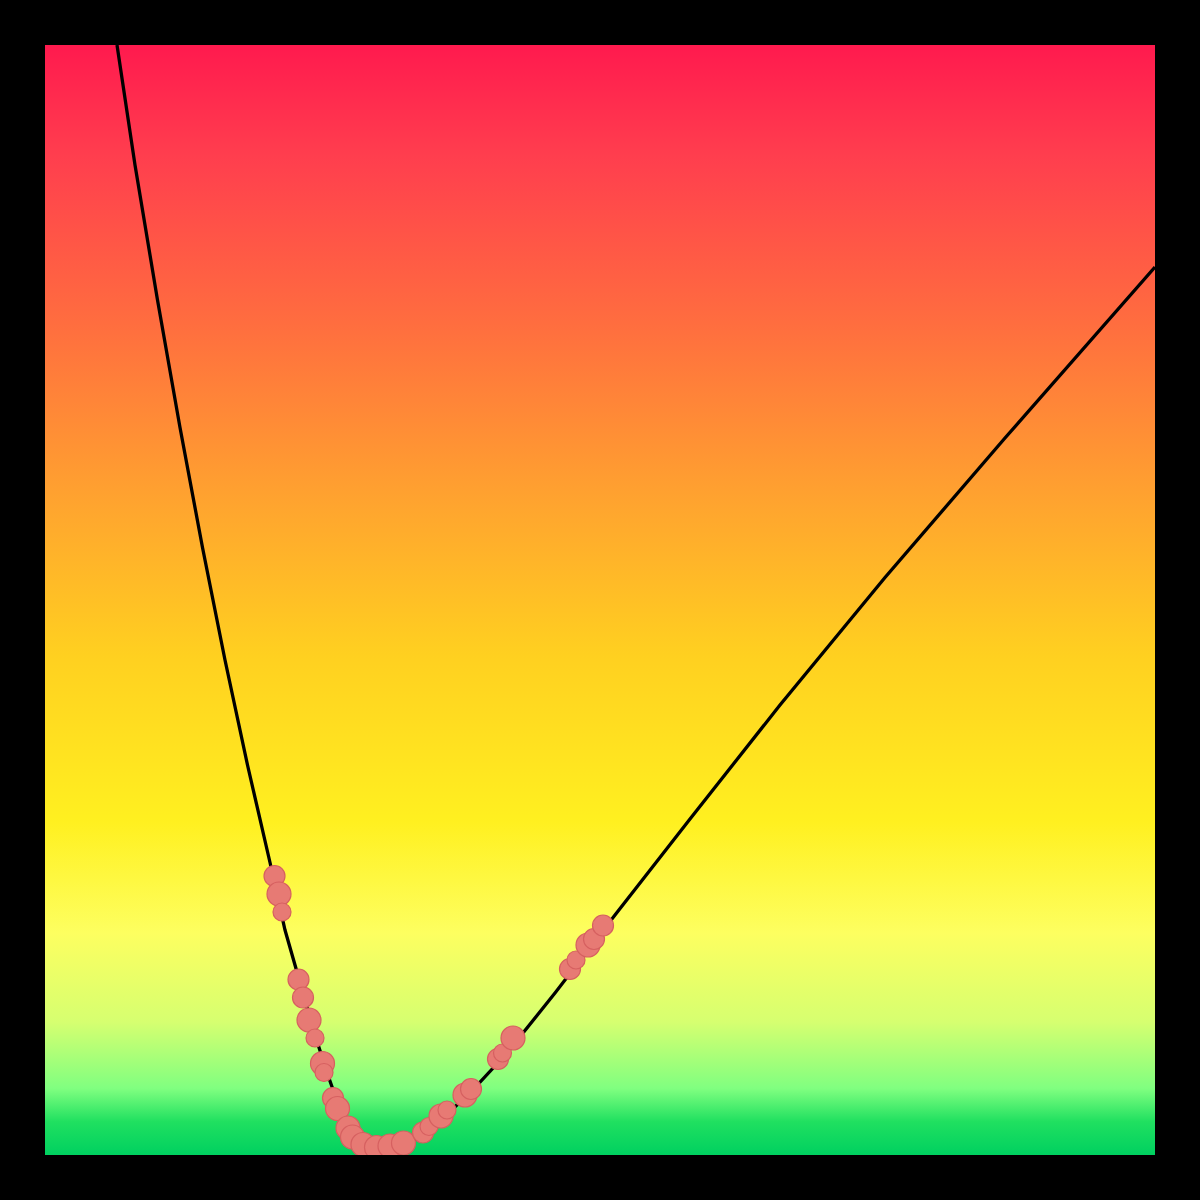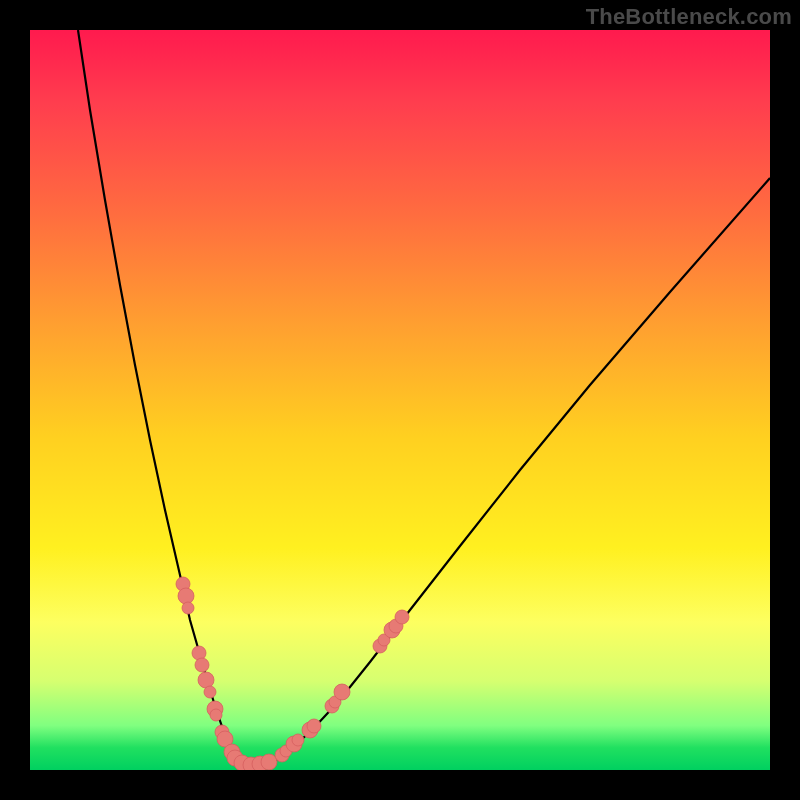--- a/index.html
+++ b/index.html
@@ -80,14 +80,13 @@
           <circle cx="305" cy="672" r="6" fill="#e77a74" stroke="#d66060" stroke-width="0.8"></circle>
           <circle cx="312" cy="662" r="8" fill="#e77a74" stroke="#d66060" stroke-width="0.8"></circle>
           <circle cx="350" cy="616" r="7" fill="#e77a74" stroke="#d66060" stroke-width="0.8"></circle>
           <circle cx="354" cy="610" r="6" fill="#e77a74" stroke="#d66060" stroke-width="0.8"></circle>
           <circle cx="362" cy="600" r="8" fill="#e77a74" stroke="#d66060" stroke-width="0.8"></circle>
           <circle cx="366" cy="596" r="7" fill="#e77a74" stroke="#d66060" stroke-width="0.8"></circle>
           <circle cx="372" cy="587" r="7" fill="#e77a74" stroke="#d66060" stroke-width="0.8"></circle>
         </g>
     </svg>
   </div>
-  <div class="watermark">TheBottleneck.com</div>
 </div>
 
 </body></html>

